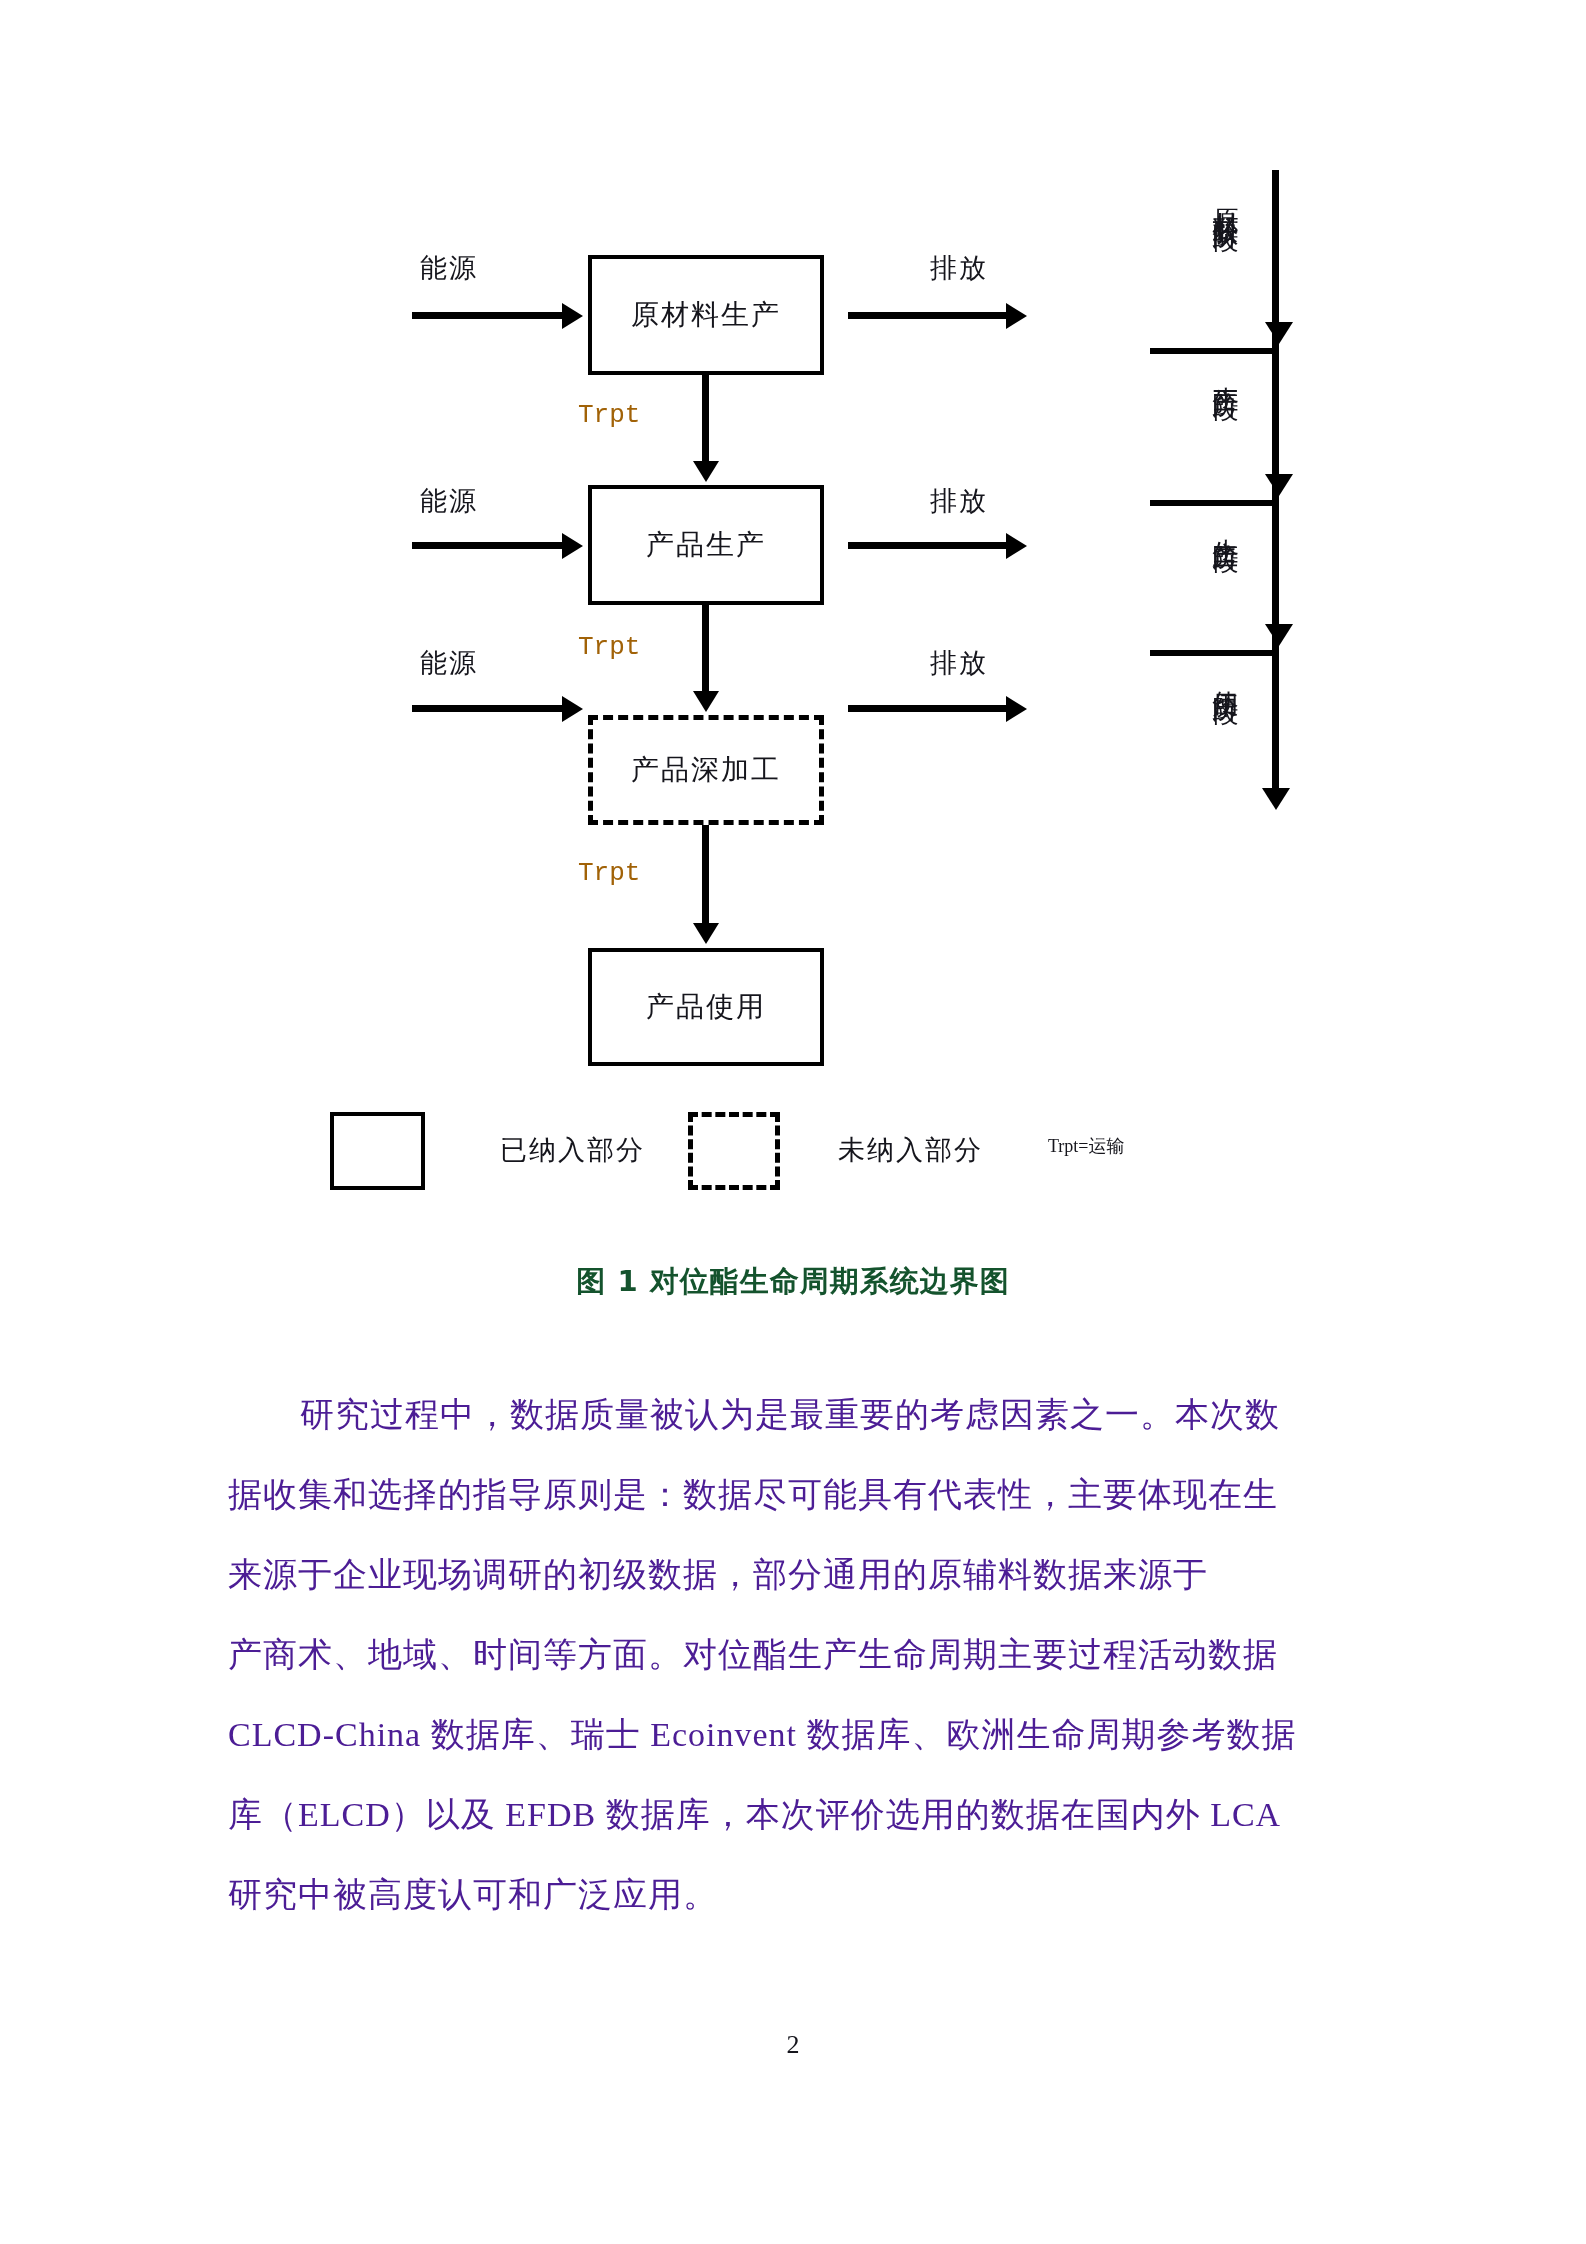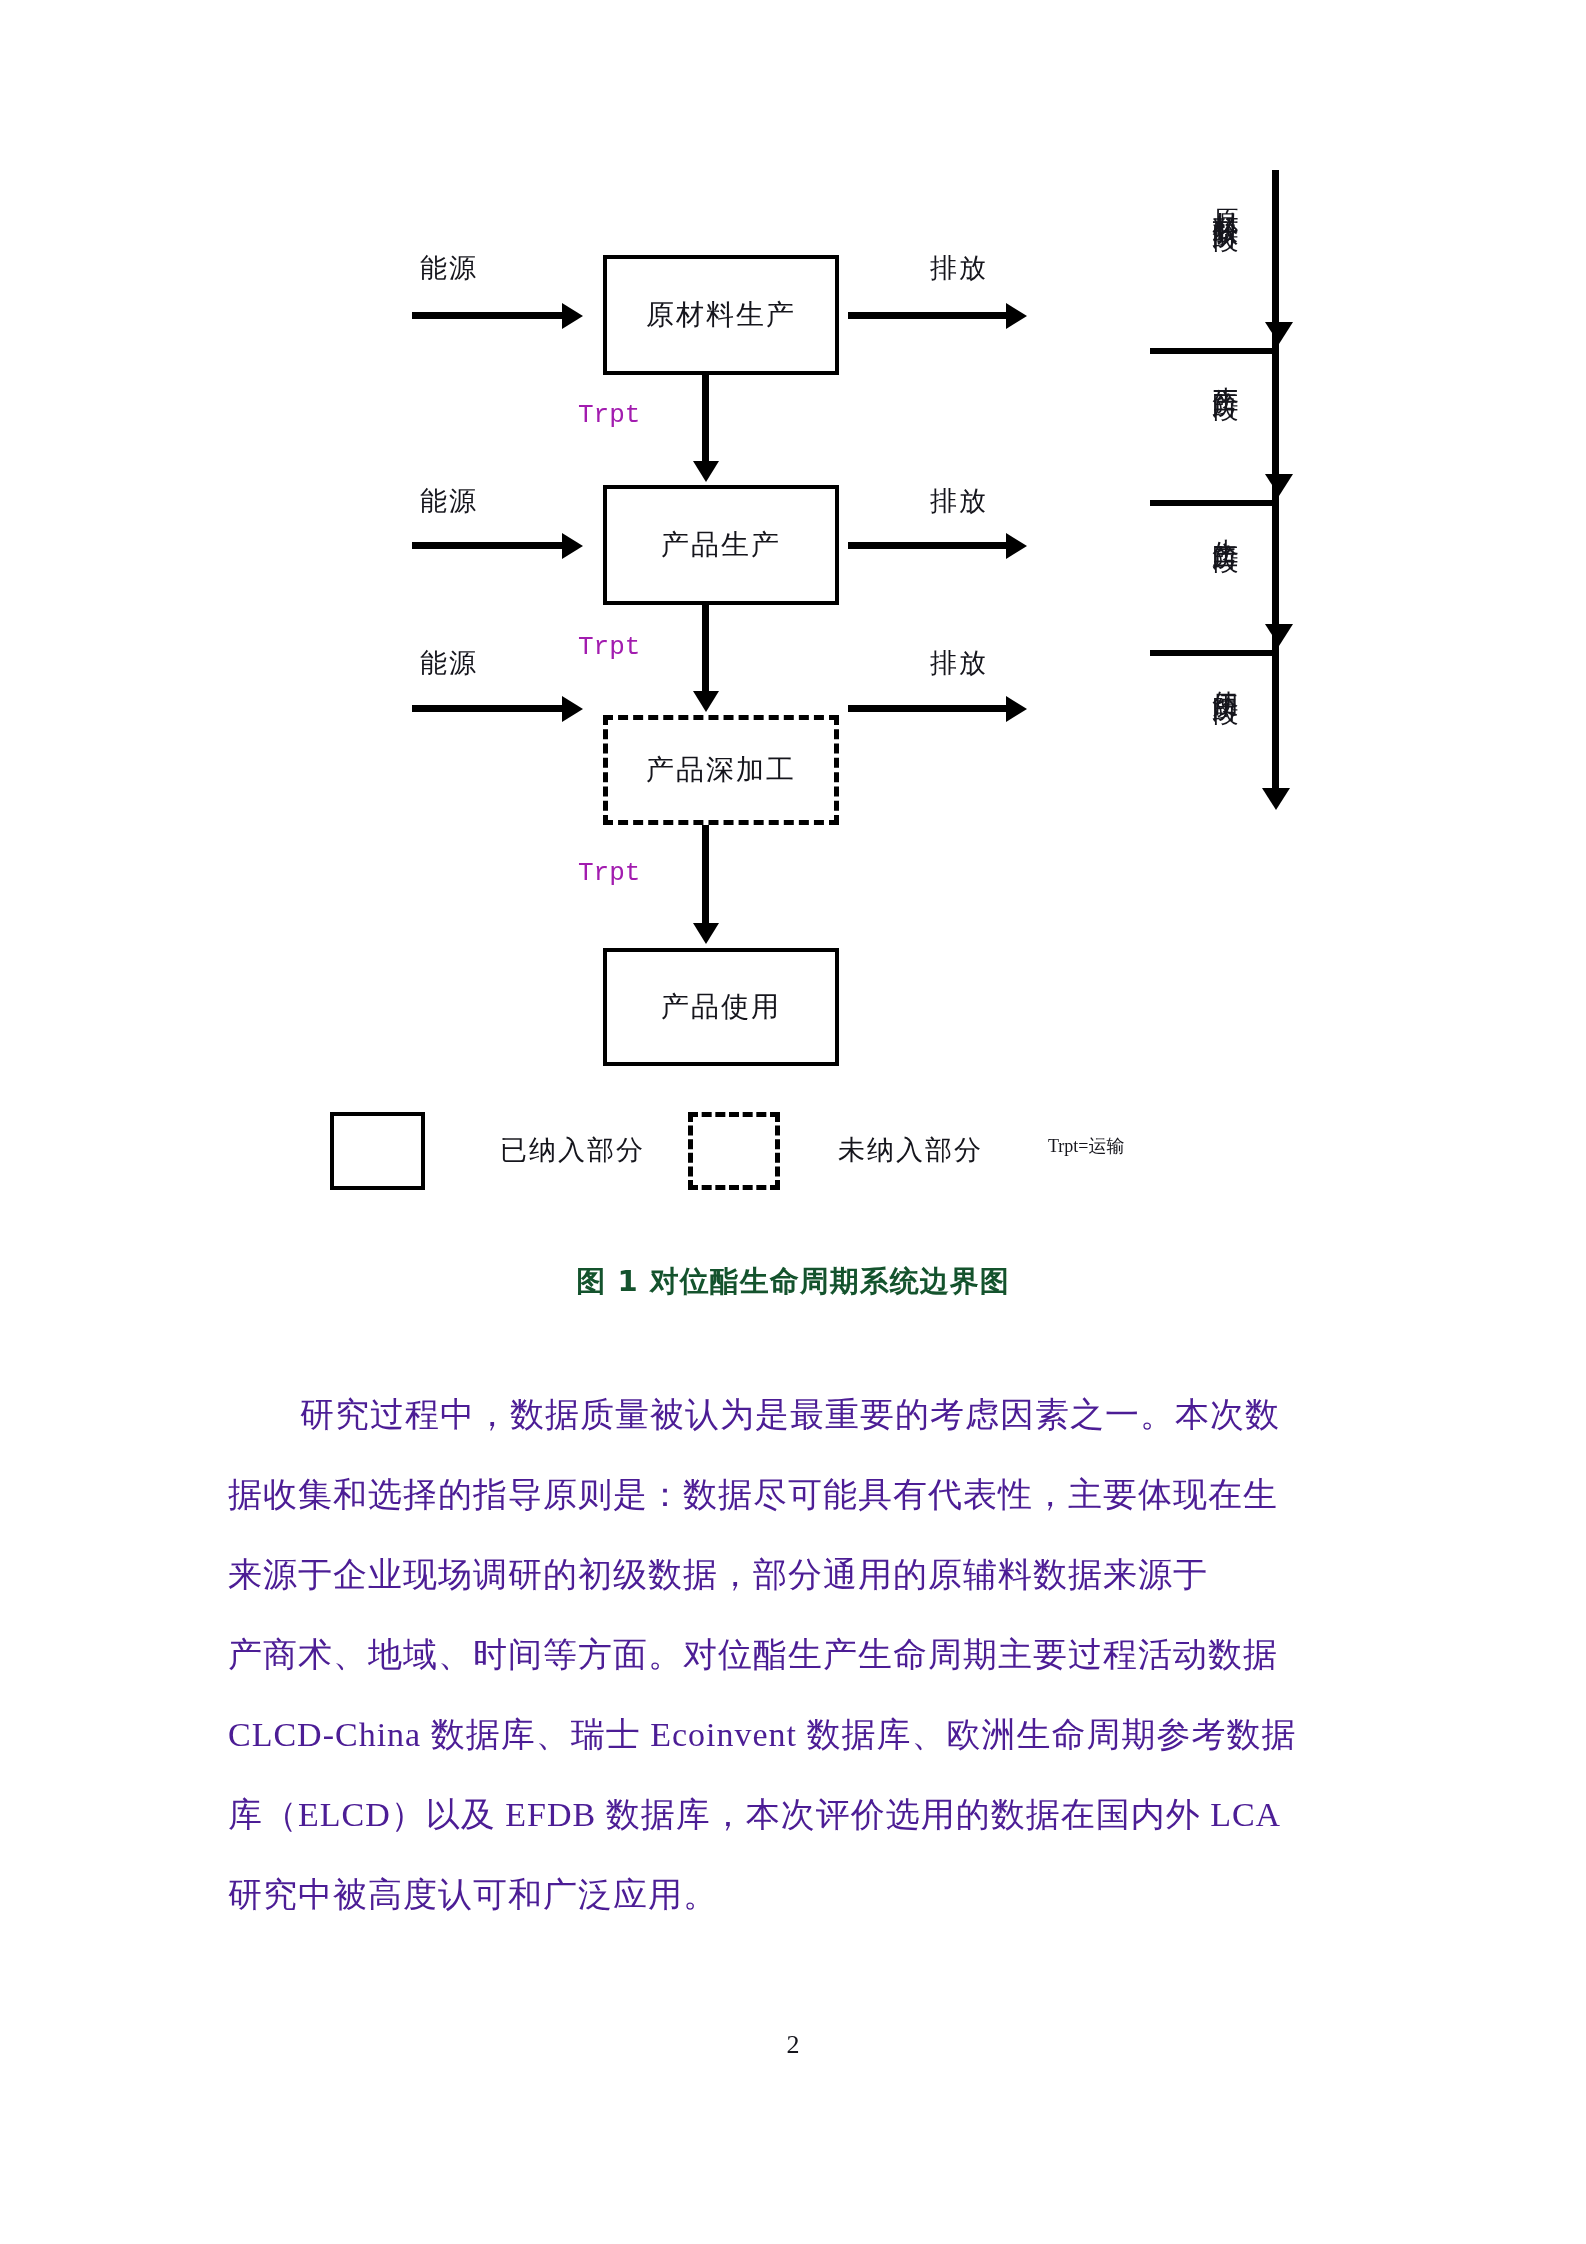--- a/index.html
+++ b/index.html
@@ -33,21 +33,20 @@
 
   
   .proc-box {
     position: absolute;
     box-sizing: border-box;
     border: 4px solid #000;
     background: #fff;
     display: flex;
     align-items: center;
     justify-content: center;
-    margin-left: 15px;
   }
   .proc-box.dashed {
     border: 5px dashed #000;
   }
   .proc-label {
     font-family: "Liberation Serif", "DejaVu Serif", serif;
     font-size: 28px;
     letter-spacing: 2px;
     color: #15151c;
     white-space: nowrap;
@@ -96,21 +95,21 @@
     position: absolute;
     font-size: 27px;
     letter-spacing: 2px;
     color: #15151c;
     white-space: nowrap;
   }
   .trpt-label {
     position: absolute;
     font-family: "Liberation Mono", "DejaVu Sans Mono", monospace;
     font-size: 26px;
-    color: #a21caf;
+    color: #a16207;
     white-space: nowrap;
   }
 
   
   .stage-col {
     position: absolute;
     left: 1150px;
     top: 170px;
     width: 170px;
     height: 660px;

